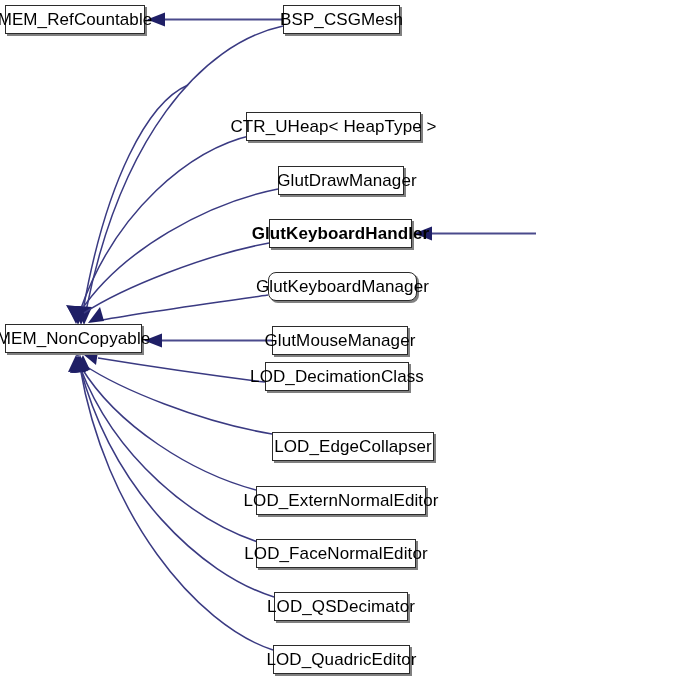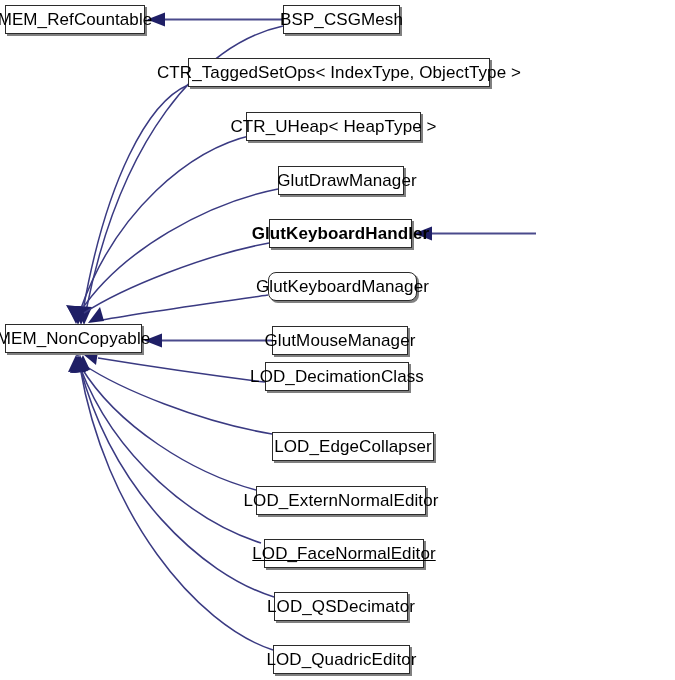--- a/index.html
+++ b/index.html
@@ -134,23 +134,20 @@
   </svg>
 
   <div class="node" style="left:5px;  top:5px;   width:140px; height:29px;">
     <span class="node-label">MEM_RefCountable</span>
   </div>
 
   <div class="node" style="left:283px; top:5px;   width:117px; height:29px;">
     <span class="node-label">BSP_CSGMesh</span>
   </div>
 
-  <div class="node" style="left:188px; top:58px;  width:302px; height:29px;">
-    <span class="node-label">CTR_TaggedSetOps&lt; IndexType, ObjectType &gt;</span>
-  </div>
 
   <div class="node" style="left:246px; top:112px; width:175px; height:29px;">
     <span class="node-label">CTR_UHeap&lt; HeapType &gt;</span>
   </div>
 
   <div class="node" style="left:278px; top:166px; width:126px; height:29px;padding-left:12px;">
     <span class="node-label">GlutDrawManager</span>
   </div>
 
   <div class="node" style="left:269px; top:219px; width:143px; height:29px;font-weight:bold;">
@@ -175,21 +172,21 @@
   </div>
 
   <div class="node" style="left:272px; top:432px; width:162px; height:29px;">
     <span class="node-label">LOD_EdgeCollapser</span>
   </div>
 
   <div class="node" style="left:256px; top:486px; width:170px; height:29px;">
     <span class="node-label">LOD_ExternNormalEditor</span>
   </div>
 
-  <div class="node" style="left:264px; top:539px; width:160px; height:29px;text-decoration:underline;">
+  <div class="node" style="left:256px; top:539px; width:160px; height:29px;">
     <span class="node-label">LOD_FaceNormalEditor</span>
   </div>
 
   <div class="node" style="left:274px; top:592px; width:134px; height:29px;">
     <span class="node-label">LOD_QSDecimator</span>
   </div>
 
   <div class="node" style="left:273px; top:645px; width:137px; height:29px;">
     <span class="node-label">LOD_QuadricEditor</span>
   </div>

